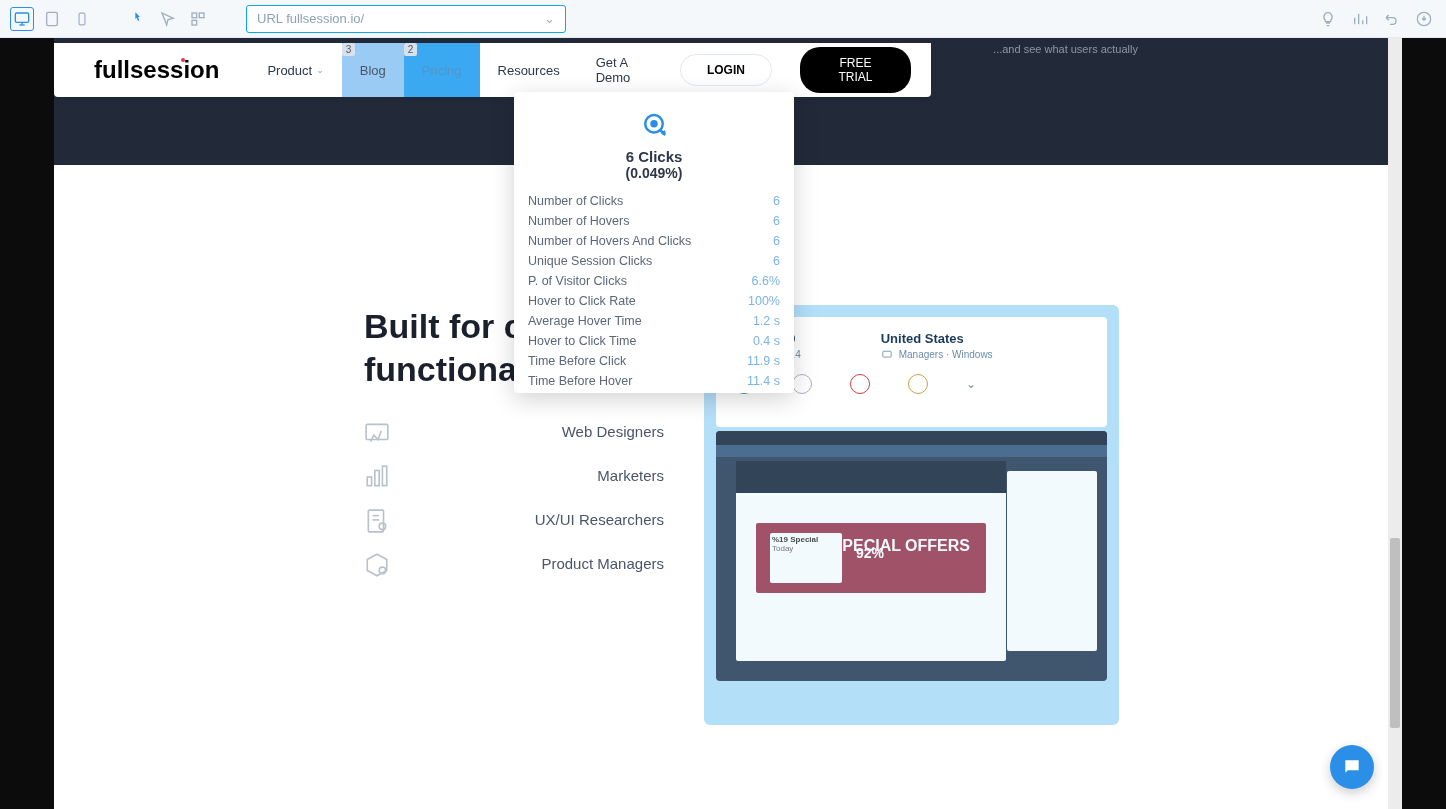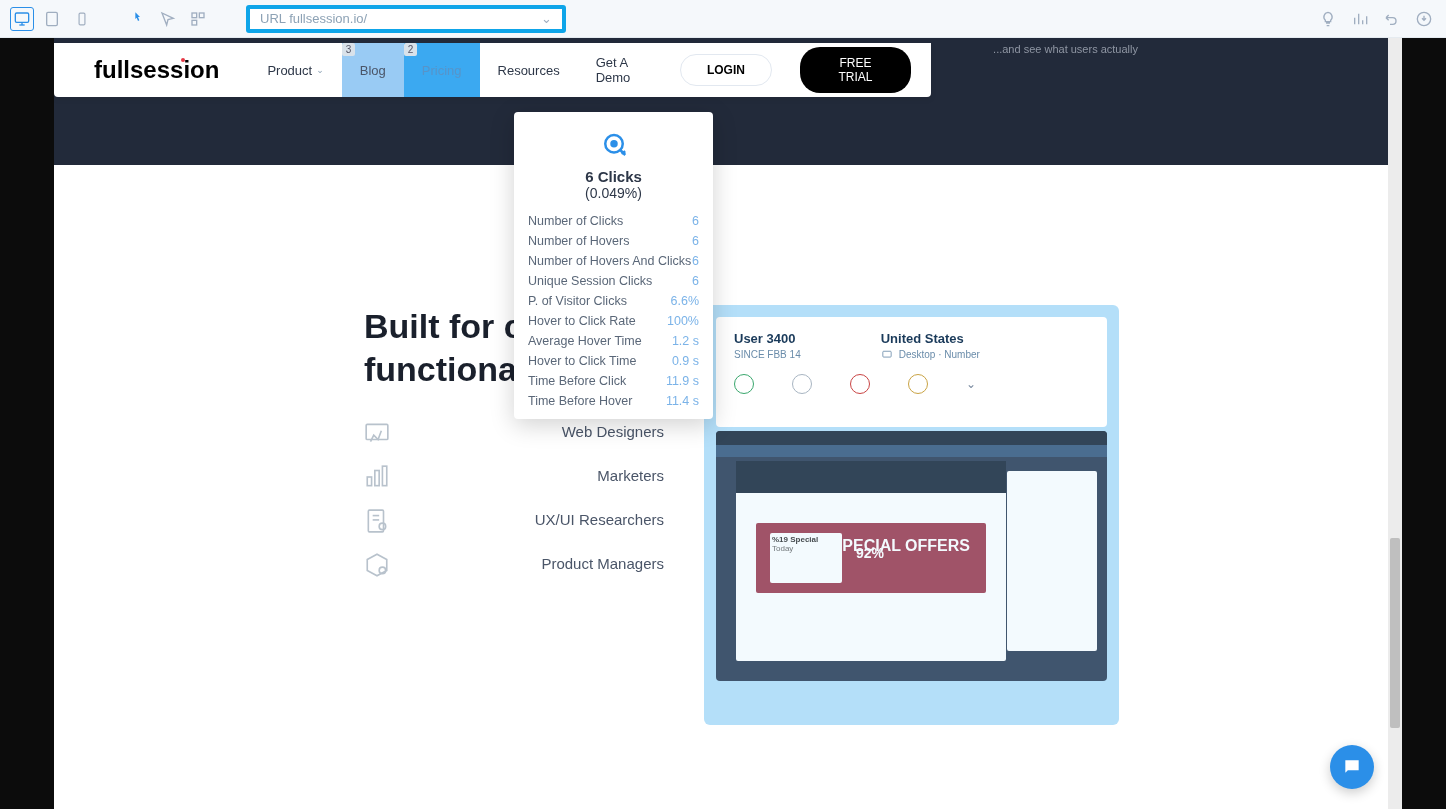--- a/index.html
+++ b/index.html
@@ -3,21 +3,21 @@
 <meta charset="utf-8">
 <style>
 * { margin: 0; padding: 0; box-sizing: border-box; }
 body { font-family: -apple-system, BlinkMacSystemFont, "Segoe UI", Arial, sans-serif; background: #f5f8fb; overflow: hidden; }
 
 
 .top-toolbar { height: 38px; background: #f5f8fb; border-bottom: 1px solid #e5ebf0; display: flex; align-items: center; padding: 0 10px; gap: 6px; }
 .tool-btn { width: 24px; height: 24px; display: flex; align-items: center; justify-content: center; cursor: pointer; color: #a0aec0; border-radius: 3px; }
 .tool-btn.active { color: #2b8fe8; border: 1px solid #2b8fe8; }
 .tool-btn.pointer-active { color: #2b8fe8; }
-.url-bar { margin-left: 30px; display: flex; align-items: center; width: 320px; height: 28px; background: #fff; border: 4px solid #0ea5e9; border-radius: 3px; padding: 0 10px; color: #8da2b5; font-size: 13px; }
+.url-bar { margin-left: 30px; display: flex; align-items: center; width: 320px; height: 28px; background: #fff; border: 1px solid #0ea5e9; border-radius: 3px; padding: 0 10px; color: #8da2b5; font-size: 13px; }
 .url-dropdown { margin-left: auto; color: #a0aec0; }
 .toolbar-right { margin-left: auto; display: flex; gap: 8px; }
 
 
 .viewport-container { position: relative; width: 100%; height: calc(100vh - 38px); display: flex; background: #000; }
 .black-side { width: 54px; background: #0c0c0c; }
 .scrollbar-track { width: 14px; background: #ececec; position: relative; }
 .scrollbar-thumb { position: absolute; width: 10px; left: 2px; top: 500px; height: 190px; background: #bfbfbf; border-radius: 2px; }
 .inner-viewport { flex: 1; background: #fff; position: relative; overflow: hidden; }
 
@@ -33,24 +33,24 @@
 .nav-item { padding: 0 18px; font-size: 13px; color: #2d3748; cursor: pointer; height: 100%; display: flex; align-items: center; position: relative; }
 .nav-item .caret { margin-left: 4px; font-size: 9px; color: #8da2b5; }
 .nav-item.blog-heat { background: #99cbf4; color: #4a5568; }
 .nav-item.pricing-heat { background: #3ba9f1; color: #5794c9; }
 .heat-badge { position: absolute; top: -0px; left: 0; background: #d9e2ea; font-size: 10px; padding: 1px 4px; color: #556; border-radius: 2px; }
 .nav-auth { margin-left: auto; display: flex; gap: 28px; align-items: center; margin-right: 20px; }
 .btn-login { padding: 8px 26px; border: 1px solid #e2e8f0; border-radius: 20px; background: #fff; font-size: 12px; font-weight: 600; cursor: pointer; }
 .btn-trial { padding: 9px 22px; background: #000; color: #fff; border-radius: 20px; font-size: 12px; font-weight: 400; cursor: pointer; border: none; }
 
 
-.tooltip-popup { position: absolute; top: 74px; left: 460px; width: 199px; background: #fff; border-radius: 4px; box-shadow: 0 6px 24px rgba(0,0,0,0.18); padding: 18px 14px 8px; z-index: 10; }
+.tooltip-popup { position: absolute; top: 54px; left: 460px; width: 280px; background: #fff; border-radius: 4px; box-shadow: 0 6px 24px rgba(0,0,0,0.18); padding: 18px 14px 2px; z-index: 10; }
 .tooltip-icon { width: 30px; height: 30px; margin: 0 auto 8px; color: #2b8fe8; }
 .tooltip-title { text-align: center; font-weight: 700; font-size: 15px; color: #2d3748; }
-.tooltip-pct { text-align: center; font-weight: 400; font-size: 14px; color: #2d3748; margin-bottom: 10px; }
+.tooltip-pct { text-align: center; font-weight: 700; font-size: 14px; color: #2d3748; margin-bottom: 10px; }
 .tooltip-row { display: flex; justify-content: space-between; font-size: 12.5px; color: #5a6778; padding: 3px 0; }
 .tooltip-row .val { color: #7bb3e8; }
 
 
 .page-body { position: absolute; top: 127px; left: 0; right: 0; background: #fff; padding: 140px 0 0 0; }
 .hero-section { display: flex; padding: 0 40px 0 310px; gap: 40px; align-items: flex-start; }
 .hero-left { width: 300px; }
 .hero-title { font-size: 34px; font-weight: 700; color: #1a202c; line-height: 1.25; margin-bottom: 30px; }
 .role-list { display: flex; flex-direction: column; gap: 22px; }
 .role-item { display: flex; align-items: center; gap: 22px; font-size: 15px; color: #4a5568; justify-content: space-between; }
@@ -225,21 +225,21 @@
           <div class="tooltip-row">
             <span>Hover to Click Rate</span>
             <span class="val">100%</span>
           </div>
           <div class="tooltip-row">
             <span>Average Hover Time</span>
             <span class="val">1.2 s</span>
           </div>
           <div class="tooltip-row">
             <span>Hover to Click Time</span>
-            <span class="val">0.9 s</span>
+            <span class="val">0.4 s</span>
           </div>
           <div class="tooltip-row">
             <span>Time Before Click</span>
             <span class="val">11.9 s</span>
           </div>
           <div class="tooltip-row">
             <span>Time Before Hover</span>
             <span class="val">11.4 s</span>
           </div>
         </div>
@@ -291,21 +291,21 @@
               <div class="cth-col">
                 <div class="ct-title">User 3400</div>
                 <div class="ct-sub">SINCE FBB 14</div>
               </div>
               <div class="cth-col">
                 <div class="ct-title">United States</div>
                 <div class="ct-sub">
                   <svg width="12" height="10" viewBox="0 0 24 24" fill="none" stroke="#6a8caa" stroke-width="2">
                       <rect x="2" y="3" width="20" height="14" rx="2"></rect>
                     </svg>
-                  <span>Desktop · Number</span>
+                  <span>Managers · Windows</span>
                 </div>
               </div>
             </div>
             <div class="emoji-row">
               <div class="emoji e-green"></div>
               <div class="emoji e-grey"></div>
               <div class="emoji e-red"></div>
               <div class="emoji e-yellow"></div>
               <div class="e-chev">⌄</div>
             </div>

